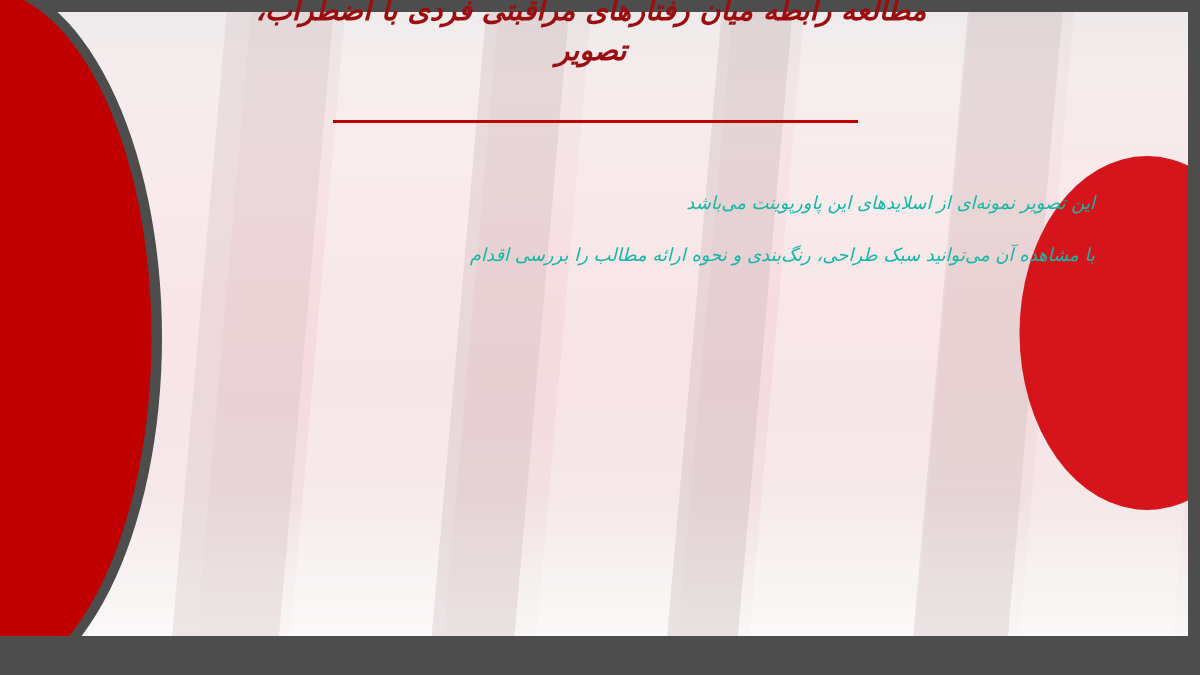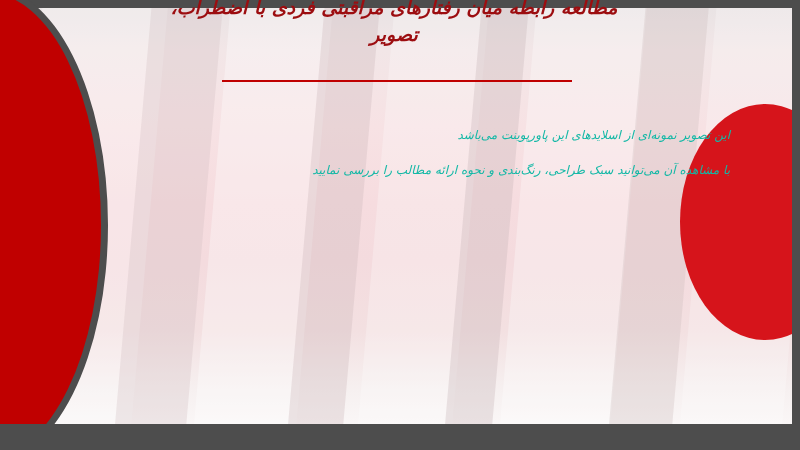--- a/index.html
+++ b/index.html
@@ -174,18 +174,18 @@
 
   <div class="title-block">
     <div class="title-line">مطالعه رابطه میان رفتارهای مراقبتی فردی با اضطراب،</div>
     <div class="title-line">تصویر</div>
   </div>
 
   <div class="title-rule"></div>
 
   <div class="body-block">
     <div class="body-line">این تصویر نمونه‌ای از اسلایدهای این پاورپوینت می‌باشد</div>
-    <div class="body-line">با مشاهده آن می‌توانید سبک طراحی، رنگ‌بندی و نحوه ارائه مطالب را بررسی نمایید</div>
+    <div class="body-line">با مشاهده آن می‌توانید سبک طراحی، رنگ‌بندی و نحوه ارائه مطالب را بررسی اقدام</div>
   </div>
 
   <div class="bottom-edge"></div>
 
 </div>
 
 </body></html>

